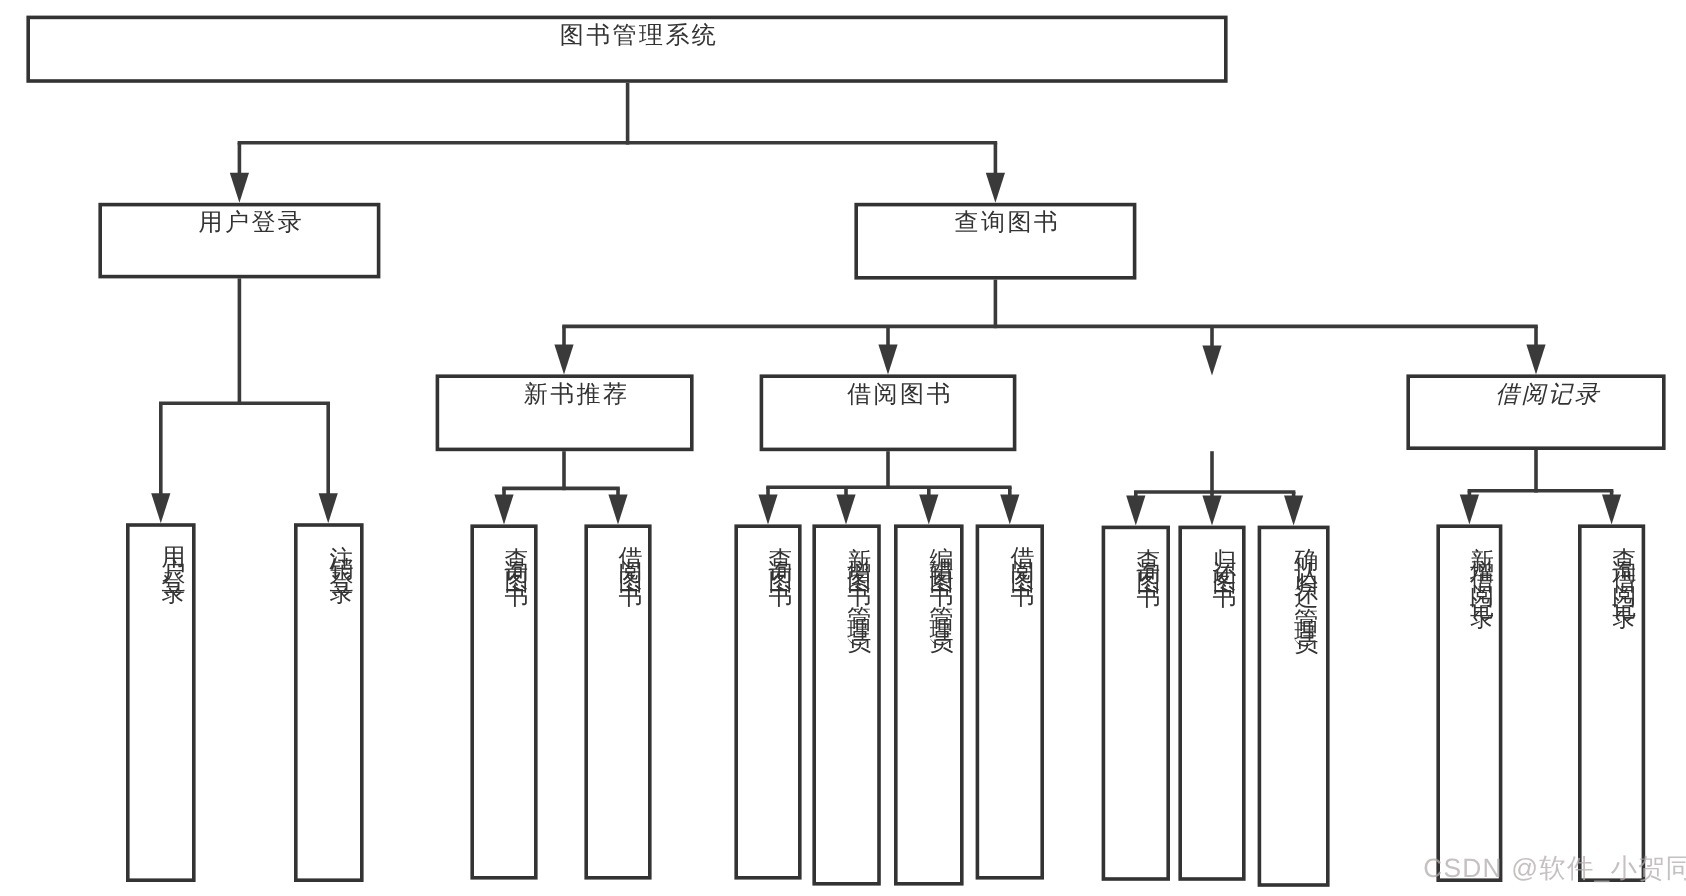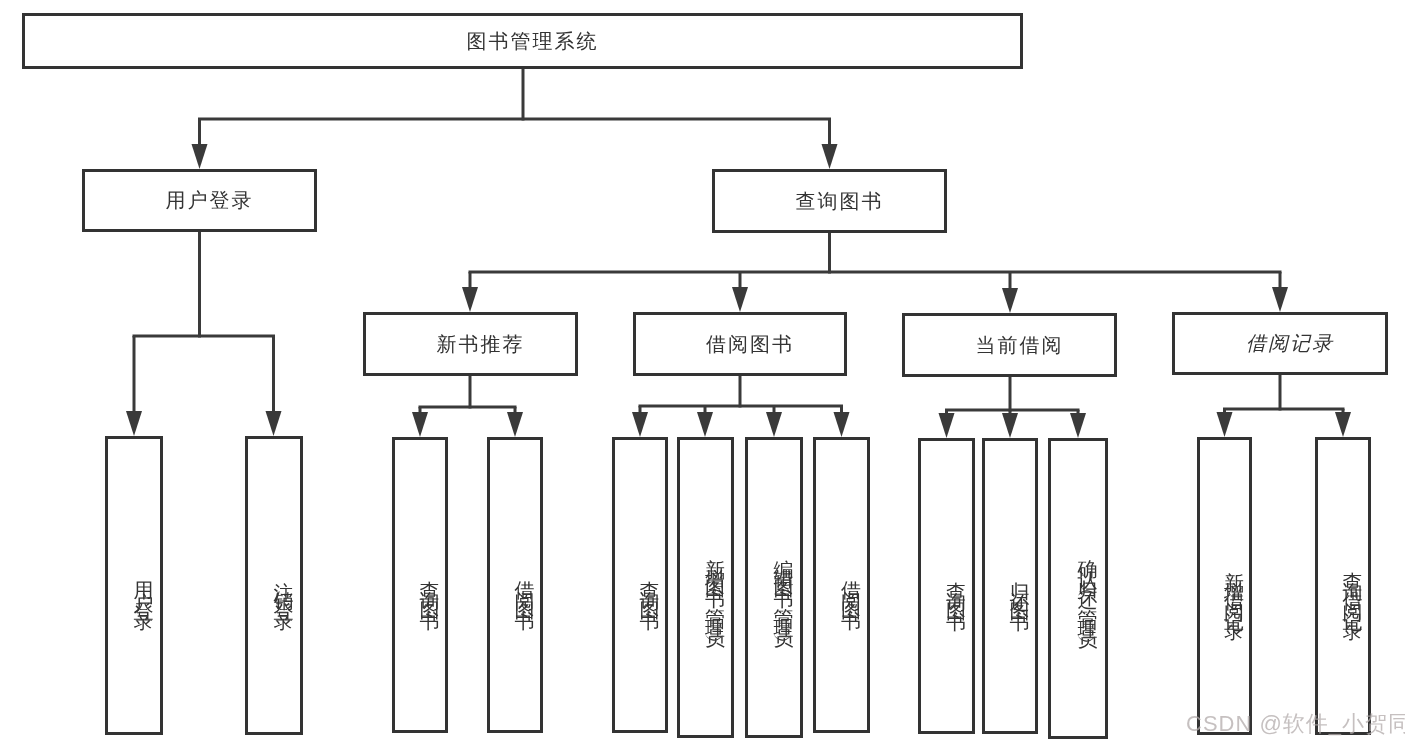--- a/index.html
+++ b/index.html
@@ -9,21 +9,21 @@
     background:#ffffff;
     font-family:"Liberation Sans",sans-serif;
     overflow:hidden;
   }
   svg.wires{position:absolute;left:0;top:0;width:1405px;height:747px;}
   .wire{stroke:#3a3a3a;stroke-width:3;fill:none;}
   .head{fill:#3a3a3a;stroke:none;}
   .node{
     position:absolute;box-sizing:border-box;
     background:#ffffff;border:3px solid #333333;
-    display:flex;align-items:center;justify-content:center;
+    display:flex;justify-content:center;
     color:#333333;
     padding-left:20px;
   }
   .hnode{font-size:20px;letter-spacing:2px;white-space:nowrap;}
   .leaf span{
     writing-mode:vertical-rl;
     text-orientation:mixed;
     font-size:20px;
     line-height:1.1;
     letter-spacing:0.5em;
@@ -118,23 +118,20 @@
   <div class="node hnode" style="left: 712px; top: 169px; width: 235px; height: 64px; border-color: rgb(51, 51, 51); background: rgb(255, 255, 255); color: rgb(51, 51, 51);">
     <span>查询图书</span>
   </div>
 
   <div class="node hnode" style="left: 363px; top: 312px; width: 215px; height: 64px; border-color: rgb(51, 51, 51); background: rgb(255, 255, 255); color: rgb(51, 51, 51);">
     <span>新书推荐</span>
   </div>
   <div class="node hnode" style="left: 633px; top: 312px; width: 214px; height: 64px; border-color: rgb(51, 51, 51); background: rgb(255, 255, 255); color: rgb(51, 51, 51);">
     <span>借阅图书</span>
   </div>
-  <div class="node hnode" style="left: 902px; top: 313px; width: 215px; height: 64px; border-color: rgb(51, 51, 51); background: rgb(255, 255, 255); color: rgb(51, 51, 51);">
-    <span>当前借阅</span>
-  </div>
   <div class="node hnode" style="left: 1172px; top: 312px; width: 216px; height: 63px; border-color: rgb(51, 51, 51); background: rgb(255, 255, 255); color: rgb(51, 51, 51); font-style: italic;">
     <span>借阅记录</span>
   </div>
 
   <div class="node leaf" style="left: 105px; top: 436px; width: 58px; height: 299px; border-color: rgb(51, 51, 51); background: rgb(255, 255, 255); color: rgb(51, 51, 51);">
     <span>用户登录</span>
   </div>
   <div class="node leaf" style="left: 245px; top: 436px; width: 58px; height: 299px; border-color: rgb(51, 51, 51); background: rgb(255, 255, 255); color: rgb(51, 51, 51);">
     <span>注销登录</span>
   </div>

